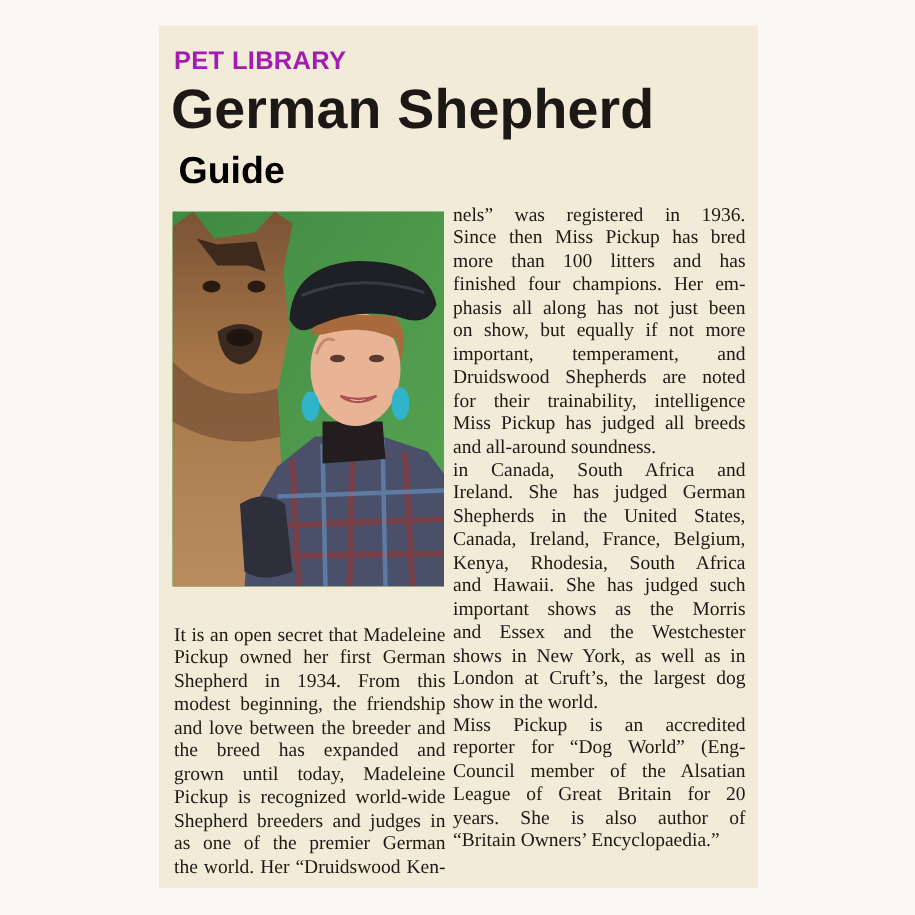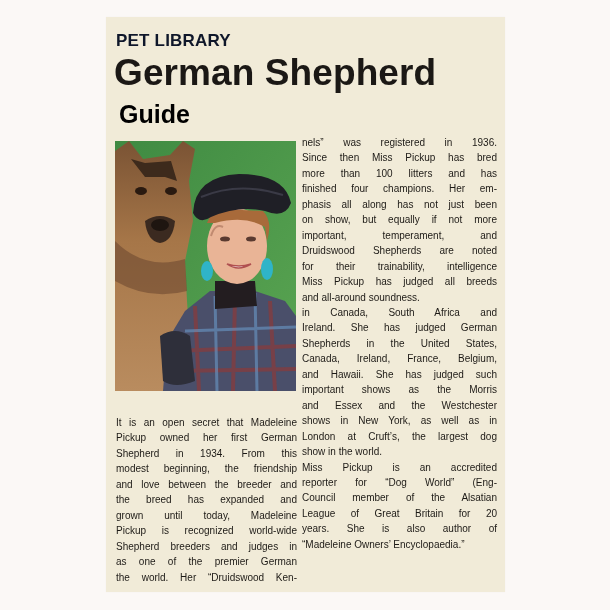--- a/index.html
+++ b/index.html
@@ -14,21 +14,21 @@
       position: absolute;
       left: 106px; top: 17px;
       width: 399px; height: 575px;
       background: #f1ebd8;
       box-shadow: 0 0 1px rgba(0,0,0,0.05);
     }
     .series {
       position: absolute; left: 10px; top: 14px;
       font-family: "Liberation Sans", sans-serif;
       font-weight: bold; font-size: 17px; letter-spacing: 0.2px;
-      color: #0f172a;
+      color: #a21caf;
       margin: 0;
     }
     .title {
       position: absolute; left: 8px; top: 36px;
       font-family: "Liberation Sans", sans-serif;
       font-weight: bold; font-size: 37px; letter-spacing: 0.1px;
       color: #1b1815; line-height: 40px;
       margin: 0; white-space: nowrap;
     }
     .subtitle {
@@ -40,22 +40,22 @@
     }
     .photo {
       position: absolute; left: 9px; top: 124px;
       width: 181px; height: 250px;
       overflow: hidden;
       background: #4f9a4a;
     }
     .photo svg { display: block; width: 100%; height: 100%; }
     .col {
       position: absolute;
-      font-family: Liberation Sans, sans-serif;
-      font-size: 10px; line-height: 15.45px;
+      font-family: Liberation Serif, serif;
+      font-size: 13px; line-height: 15.45px;
       color: #1d1a16;
       text-align: justify;
       text-align-last: justify;
     }
     .col .line { display: block; white-space: nowrap; text-align: justify; text-align-last: justify; }
     .col .line.last { text-align-last: left; }
     .col-left { left: 10px; top: 398px; width: 181px; }
     .col-right { left: 196px; top: 118px; width: 195px; }
   </style>
 </head>
@@ -136,26 +136,27 @@
     <span class="line">on show, but equally if not more</span>
     <span class="line">important, temperament, and</span>
     <span class="line">Druidswood Shepherds are noted</span>
     <span class="line">for their trainability, intelligence</span>
     <span class="line">Miss Pickup has judged all breeds</span>
     <span class="line last">and all-around soundness.</span>
     <span class="line">in Canada, South Africa and</span>
     <span class="line">Ireland. She has judged German</span>
     <span class="line">Shepherds in the United States,</span>
     <span class="line">Canada, Ireland, France, Belgium,</span>
+    <span class="line">Kenya, Rhodesia, South Africa</span>
     <span class="line">and Hawaii. She has judged such</span>
     <span class="line">important shows as the Morris</span>
     <span class="line">and Essex and the Westchester</span>
     <span class="line">shows in New York, as well as in</span>
     <span class="line">London at Cruft’s, the largest dog</span>
     <span class="line last">show in the world.</span>
     <span class="line">Miss Pickup is an accredited</span>
     <span class="line">reporter for “Dog World” (Eng-</span>
     <span class="line">Council member of the Alsatian</span>
     <span class="line">League of Great Britain for 20</span>
     <span class="line">years. She is also author of</span>
-    <span class="line last">“Madeleine Owners’ Encyclopaedia.”</span>
+    <span class="line last">“Britain Owners’ Encyclopaedia.”</span>
   </div>
 </div>
 
 </body></html>

